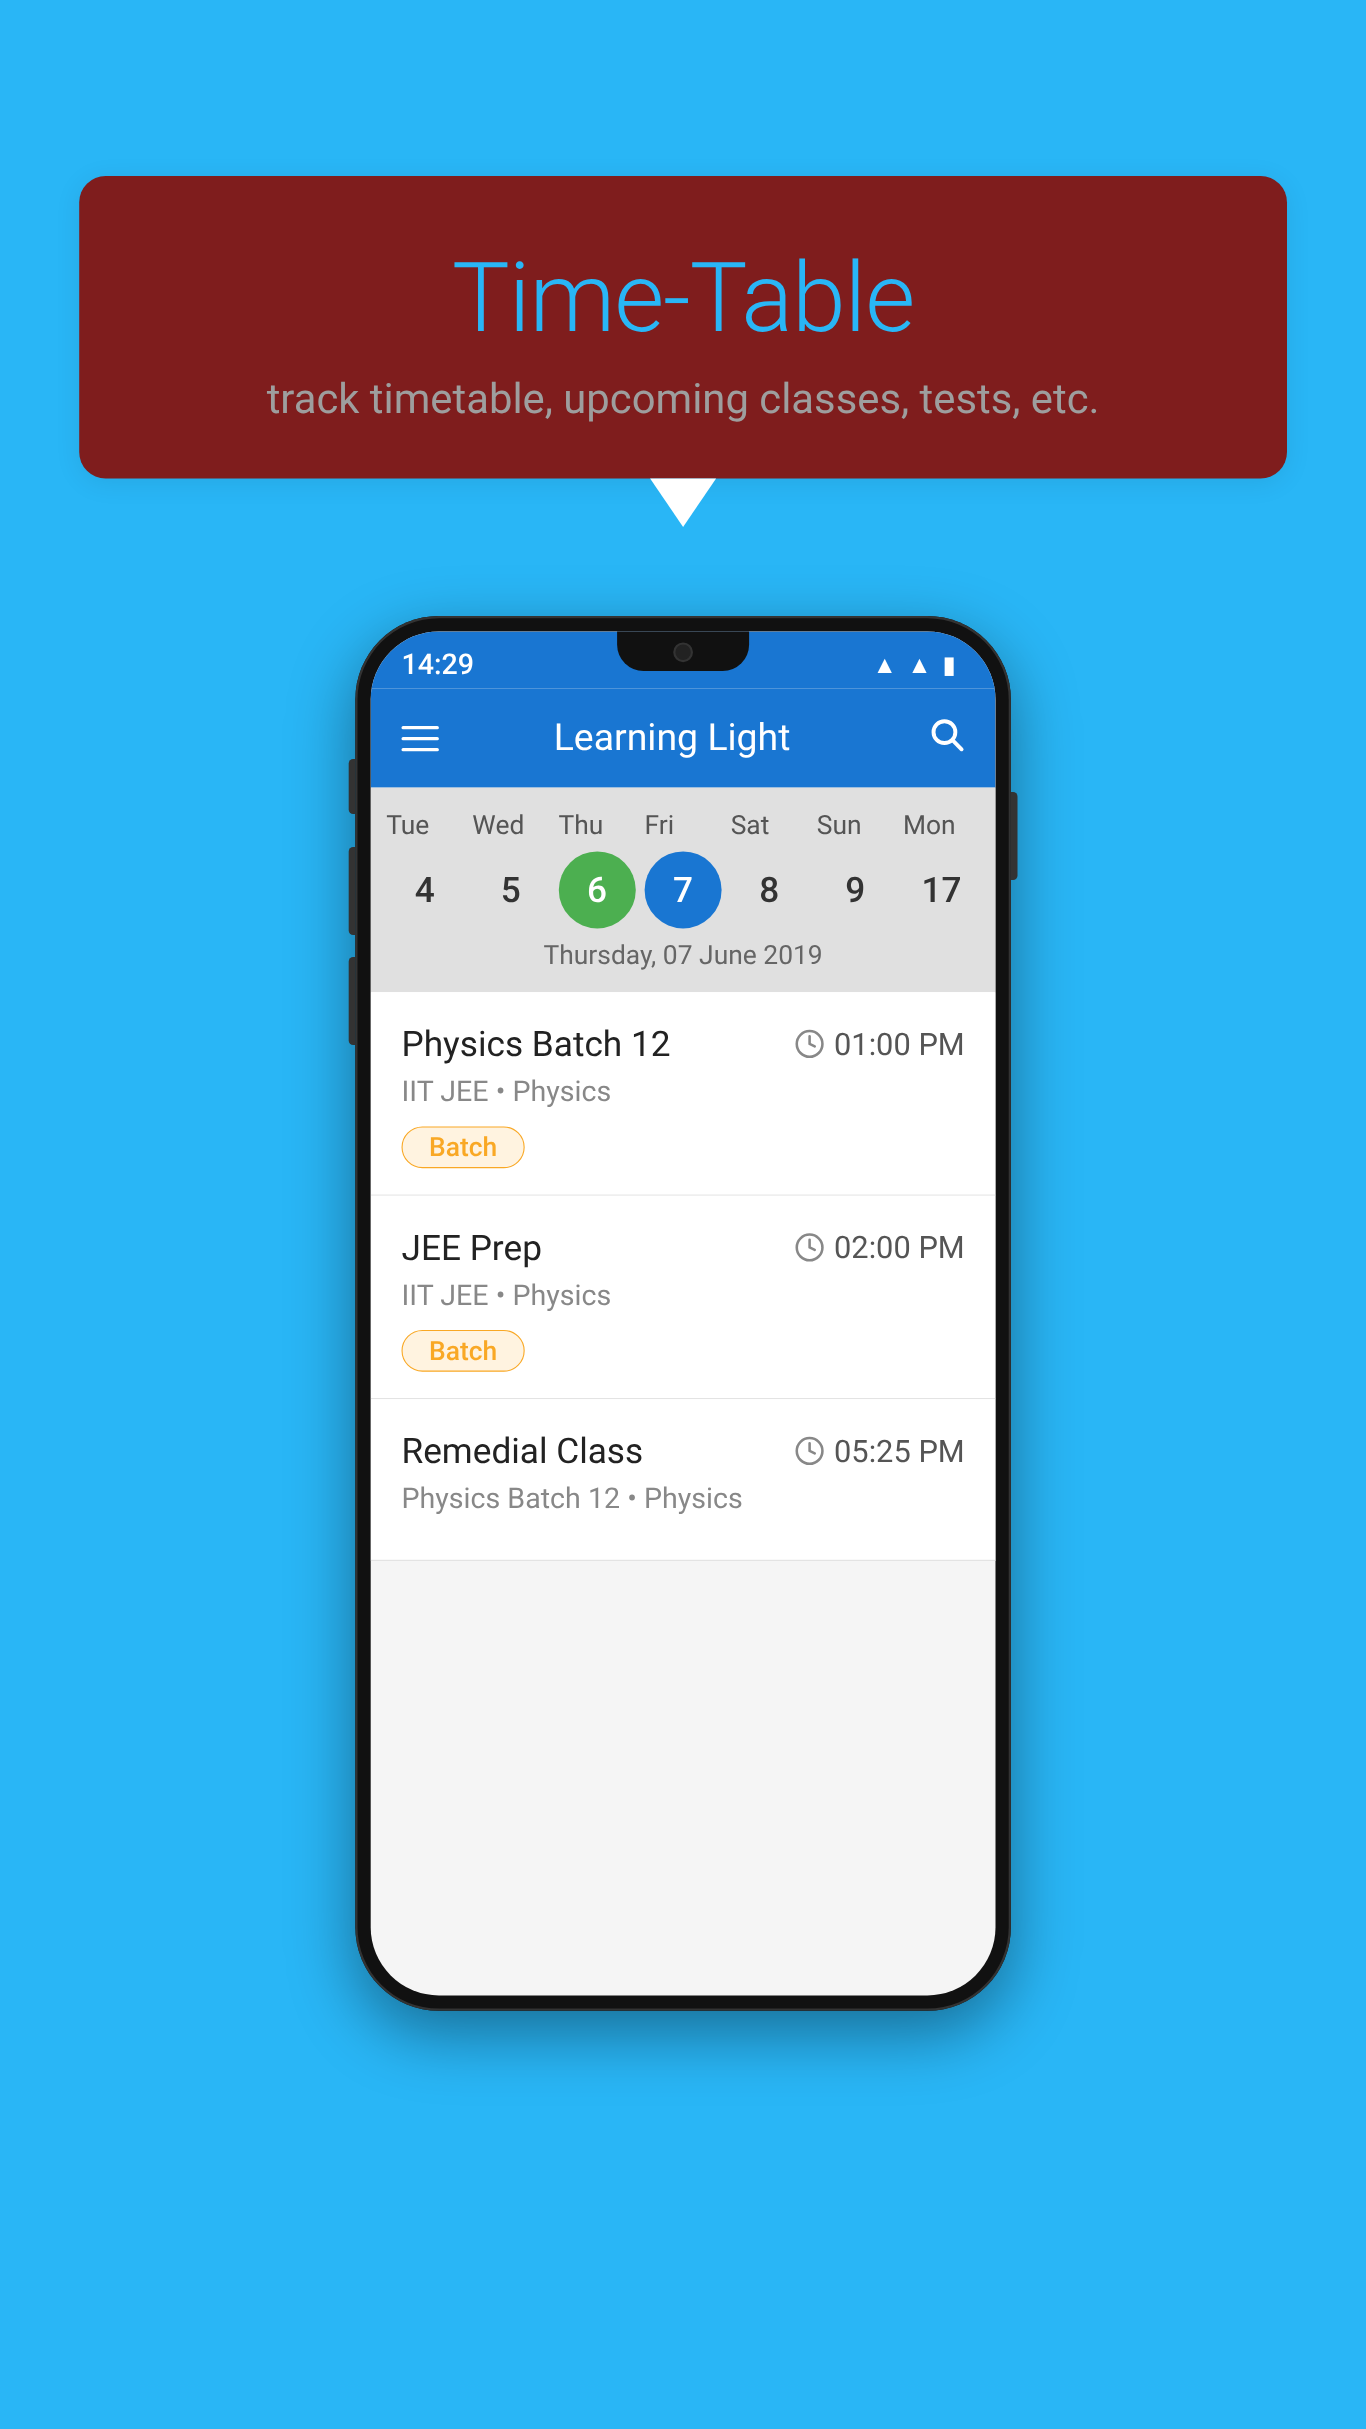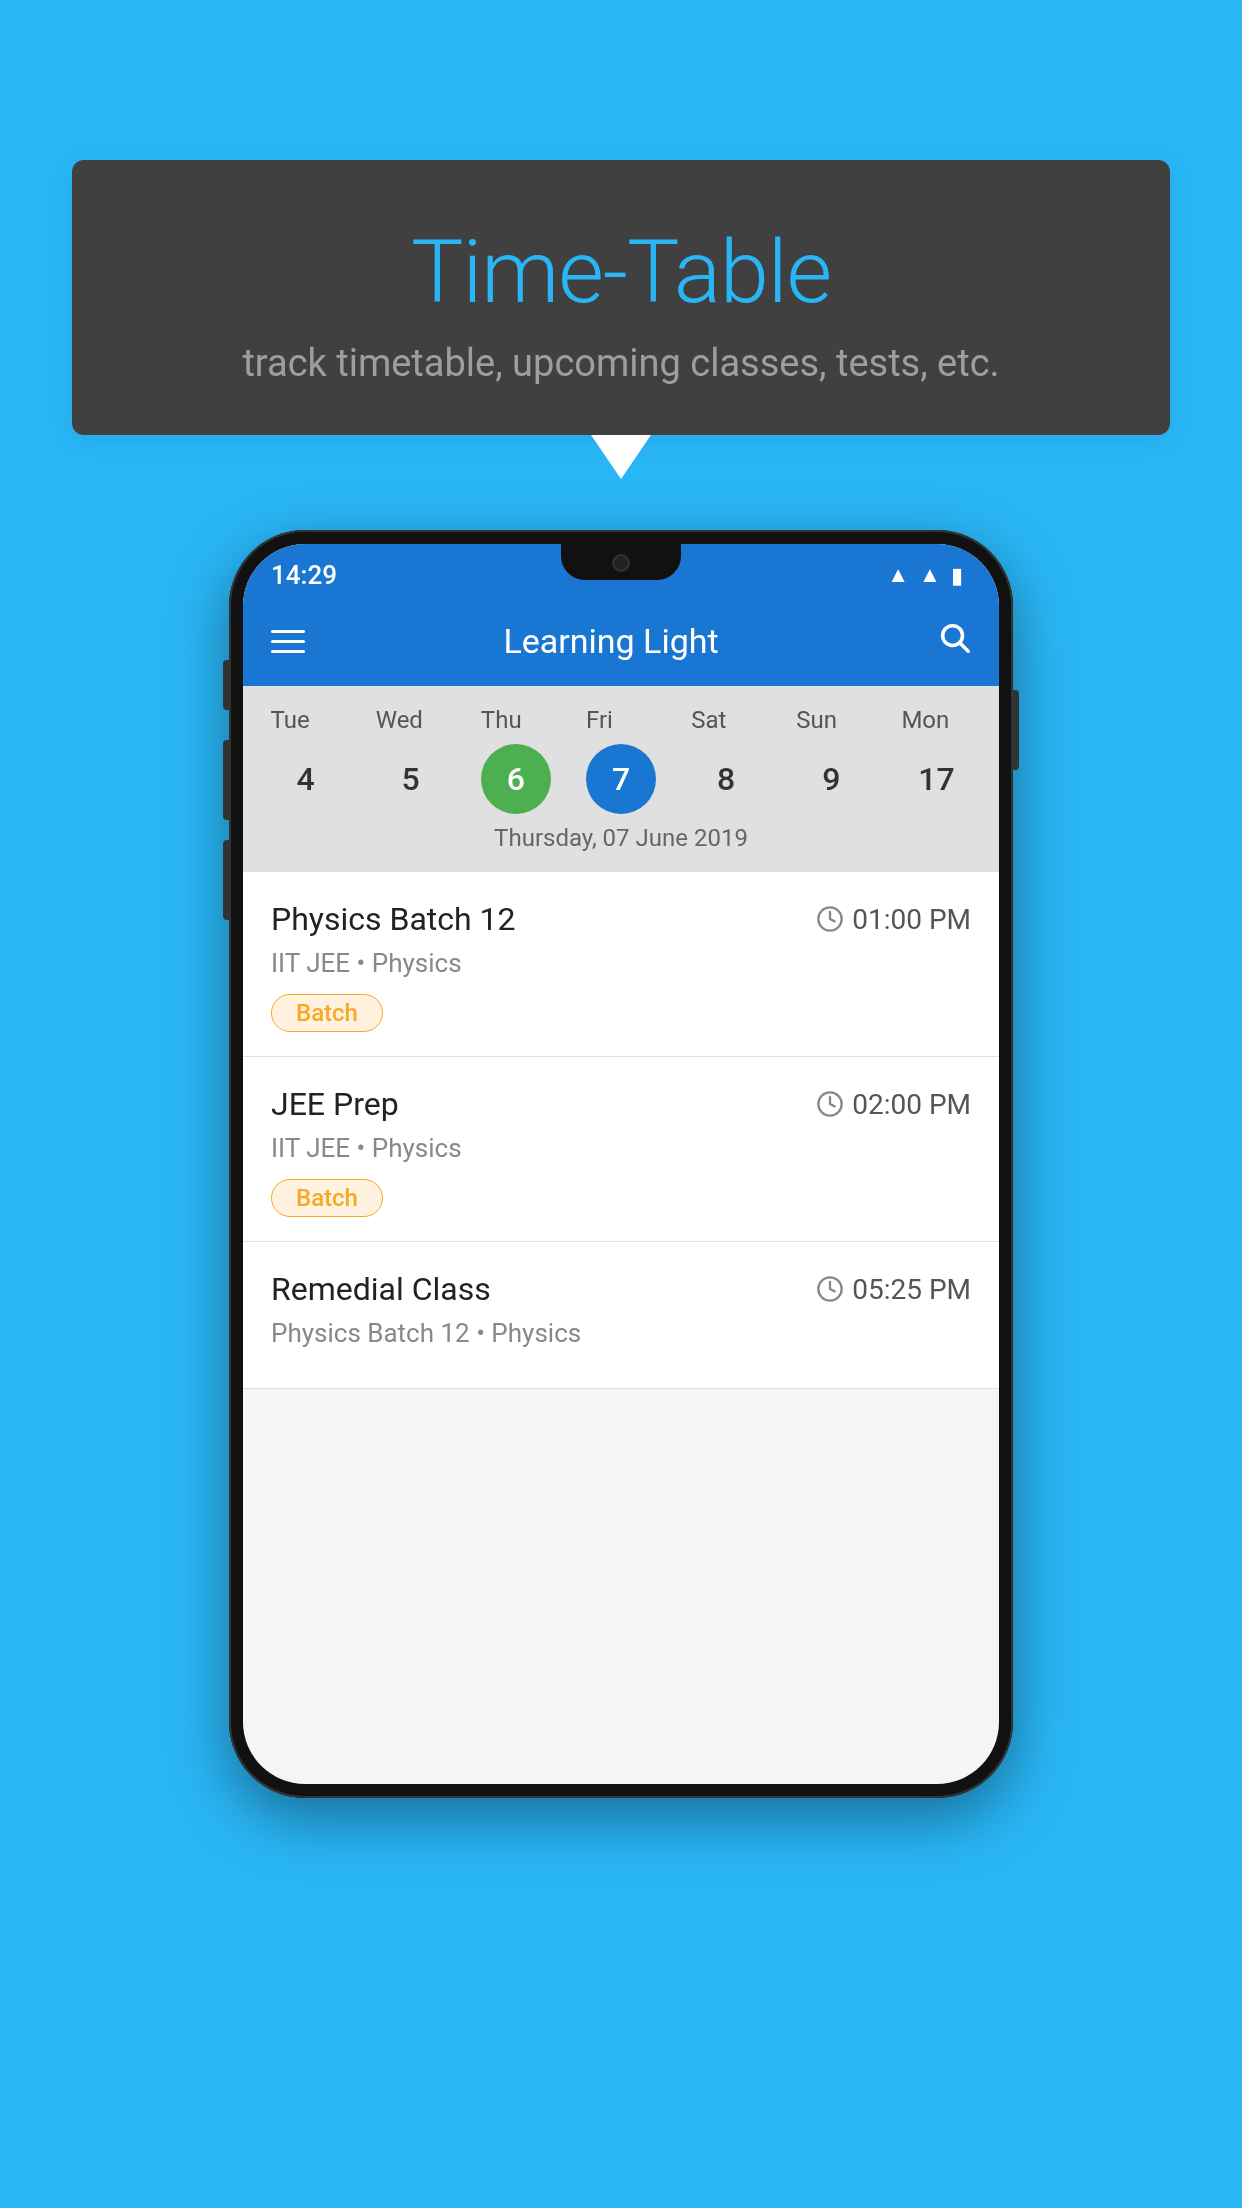--- a/index.html
+++ b/index.html
@@ -16,22 +16,22 @@
 
     
     .speech-bubble-wrapper {
       position: absolute;
       top: 160px;
       left: 72px;
       right: 72px;
     }
 
     .speech-bubble {
-      background: #404040;
-      border-radius: 12px;
+      background: #7f1d1d;
+      border-radius: 24px;
       padding: 60px 50px 50px;
       text-align: center;
       box-shadow: 0 4px 24px rgba(0,0,0,0.08);
       position: relative;
     }
 
     .speech-bubble::after {
       content: '';
       position: absolute;
       bottom: -44px;
@@ -54,24 +54,24 @@
 
     .bubble-subtitle {
       font-size: 38px;
       color: #9E9E9E;
       font-weight: 400;
     }
 
     
     .phone-wrapper {
       position: absolute;
-      top: 530px;
+      top: 560px;
       left: 50%;
       transform: translateX(-50%);
-      width: 784px;
+      width: 596px;
     }
 
     .phone-outer {
       background: #111;
       border-radius: 76px;
       padding: 14px;
       box-shadow: 0 20px 60px rgba(0,0,0,0.4), inset 0 0 0 2px #333;
       position: relative;
     }
 

